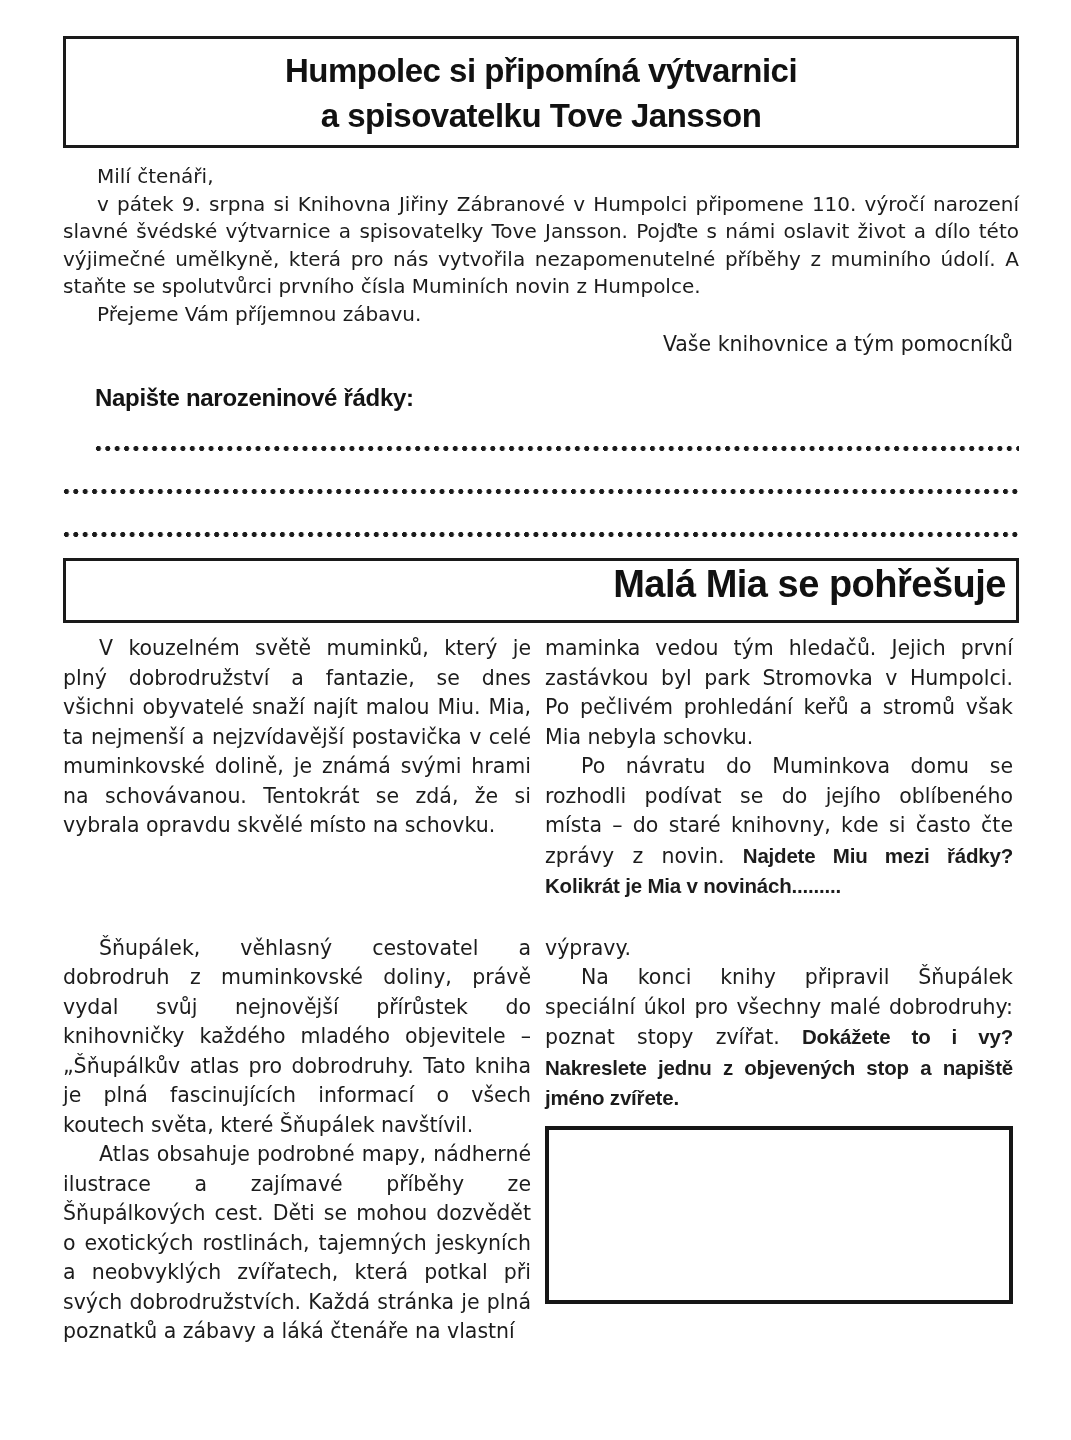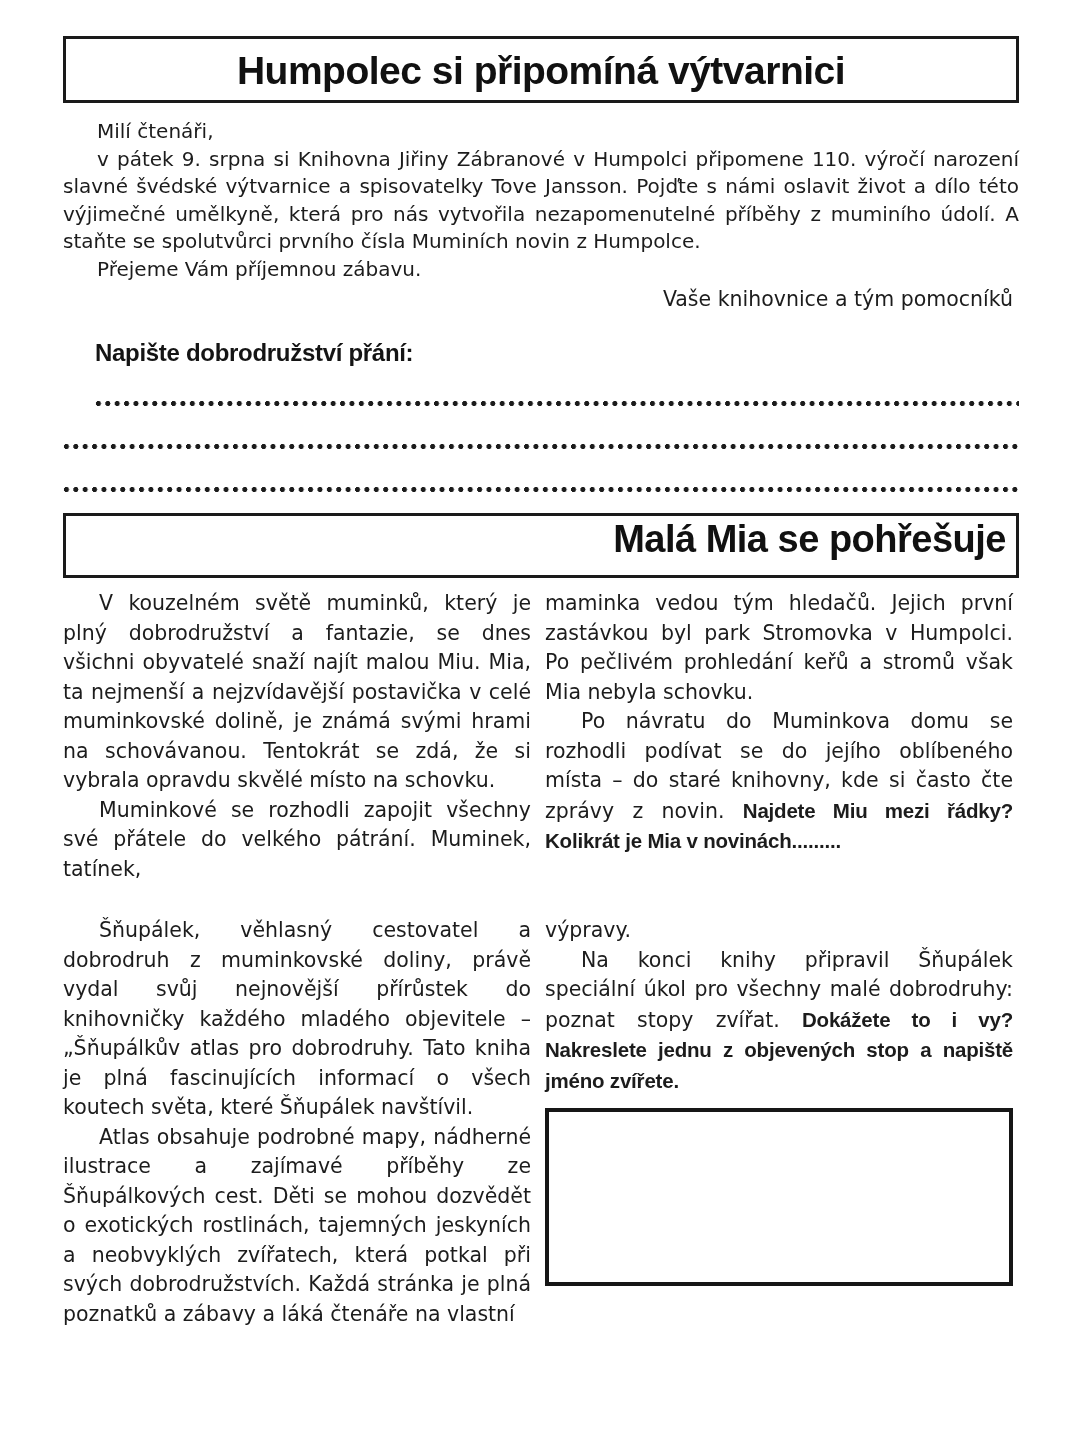--- a/index.html
+++ b/index.html
@@ -36,21 +36,21 @@
 
   
   .hbox {
     border:3px solid #1a1a1a;
     text-align:center;
     font-family:"Liberation Sans", sans-serif;
     font-weight:700;
     letter-spacing:-0.5px;
     color:#111;
   }
-  .hbox--tall { margin-top:36px; padding:9px 23px 7px; font-size:39px; line-height:45px; }
+  .hbox--tall { margin-top:36px; padding:9px 23px 7px; font-size:33px; line-height:45px; }
   .hbox--short { padding:4px 10px 17px; font-size:38px; line-height:38px;text-align:right; }
 
   
   .intro { margin-top:15px; font-size:20px; line-height:27.5px; text-align:justify; }
   .intro p { margin:0; text-indent:34px; }
   .signature { margin-top:2px; text-align:right; padding-right:6px; font-size:20.5px; line-height:28px; }
   .prompt {
     margin:26px 0 0 32px;
     font-family:"Liberation Sans", sans-serif;
     font-weight:700; font-size:24px; letter-spacing:-0.3px;
@@ -87,41 +87,41 @@
 </head>
 <body>
 
 <div class="page">
   <div class="content">
 
 
     <section>
       <div class="hbox hbox--tall">
         <div>Humpolec si připomíná výtvarnici</div>
+        <div>a spisovatelku Tove Jansson</div>
       </div>
       <div class="intro">
         <p>Milí čtenáři,</p>
         <p>v pátek 9. srpna si Knihovna Jiřiny Zábranové v Humpolci připomene 110. výročí narození slavné švédské výtvarnice a spisovatelky Tove Jansson. Pojďte s námi oslavit život a dílo této výjimečné umělkyně, která pro nás vytvořila nezapomenutelné příběhy z muminího údolí. A staňte se spolutvůrci prvního čísla Muminích novin z Humpolce.</p>
         <p>Přejeme Vám příjemnou zábavu.</p>
       </div>
       <div class="signature">Vaše knihovnice a tým pomocníků</div>
-      <div class="prompt">Napište dobrodružství přání:</div>
+      <div class="prompt">Napište narozeninové řádky:</div>
       <div class="dotline dotline-1"></div>
       <div class="dotline dotline-2"></div>
       <div class="dotline dotline-3"></div>
     </section>
 
     <section class="spacer-a2">
       <div class="hbox hbox--short">
         <div>Malá Mia se pohřešuje</div>
       </div>
       <div class="cols">
         <div class="col">
           <p>V kouzelném světě muminků, který je plný dobrodružství a fantazie, se dnes všichni obyvatelé snaží najít malou Miu. Mia, ta nejmenší a nejzvídavější postavička v celé muminkovské dolině, je známá svými hrami na schovávanou. Tentokrát se zdá, že si vybrala opravdu skvělé místo na schovku.</p>
-          <p>Muminkové se rozhodli zapojit všechny své přátele do velkého pátrání. Muminek, tatínek,</p>
         </div>
         <div class="col">
           <p class="noindent">maminka vedou tým hledačů. Jejich první zastávkou byl park Stromovka v Humpolci. Po pečlivém prohledání keřů a stromů však Mia nebyla schovku.</p>
           <p><span>Po návratu do Muminkova domu se rozhodli podívat se do jejího oblíbeného místa – do staré knihovny, kde si často čte zprávy z novin. </span><b>Najdete Miu mezi řádky? Kolikrát je Mia v novinách.........</b></p>
         </div>
       </div>
     </section>
 
     <section class="spacer-a3">
       <div class="cols">

